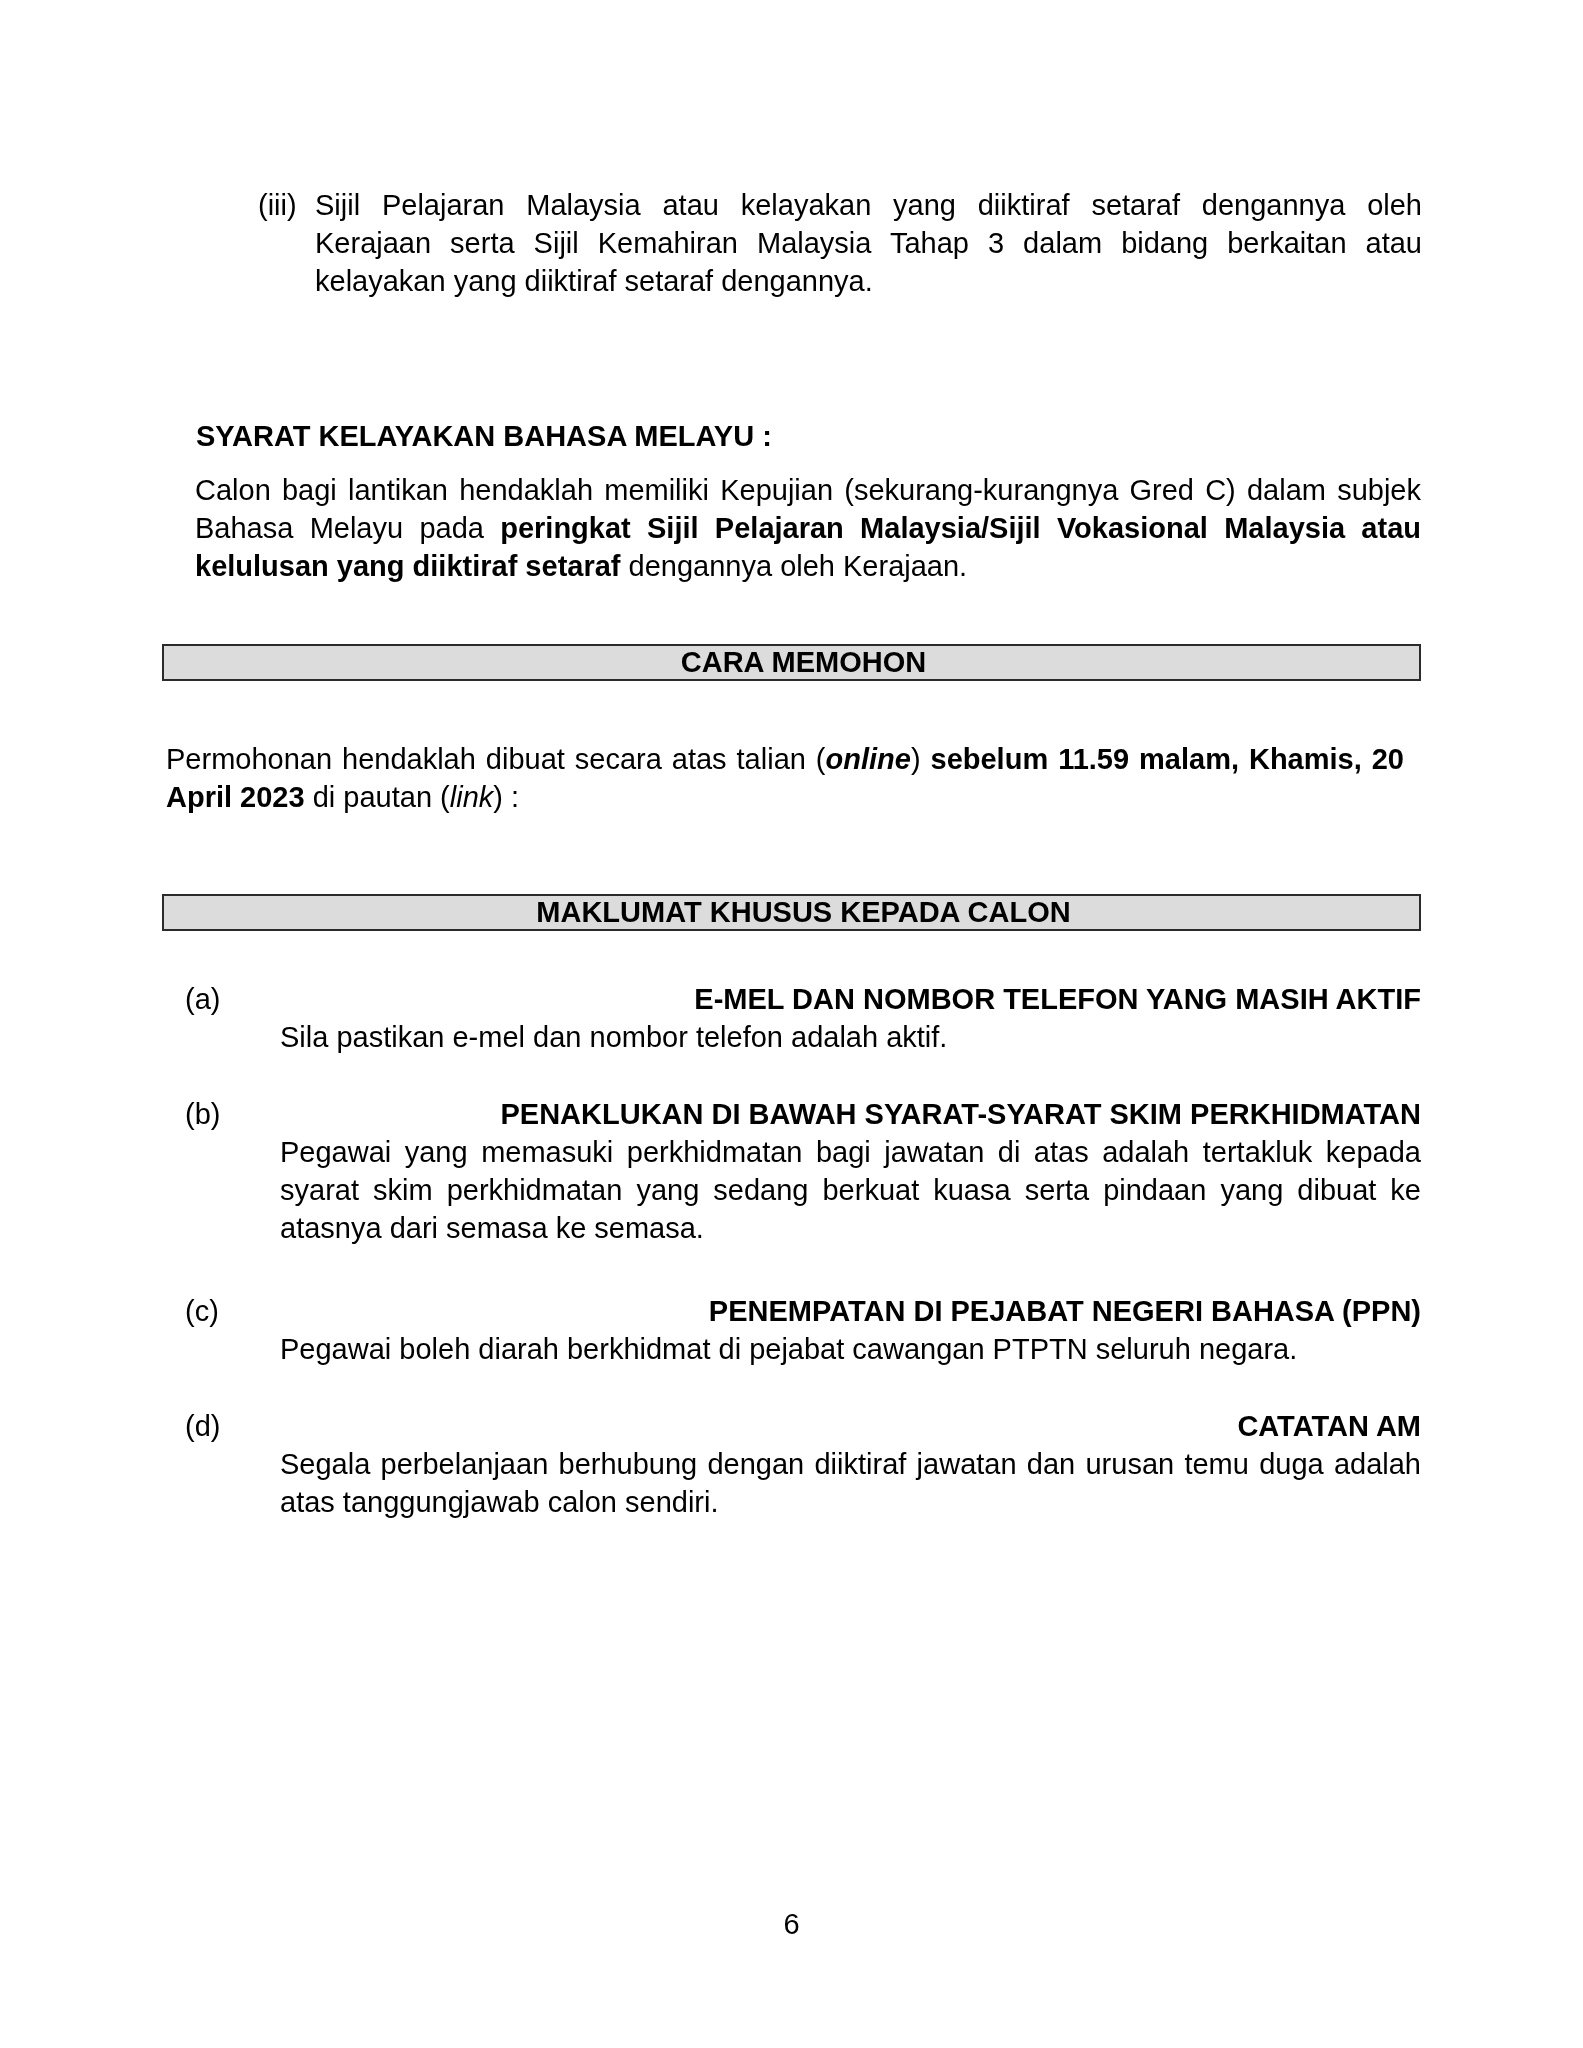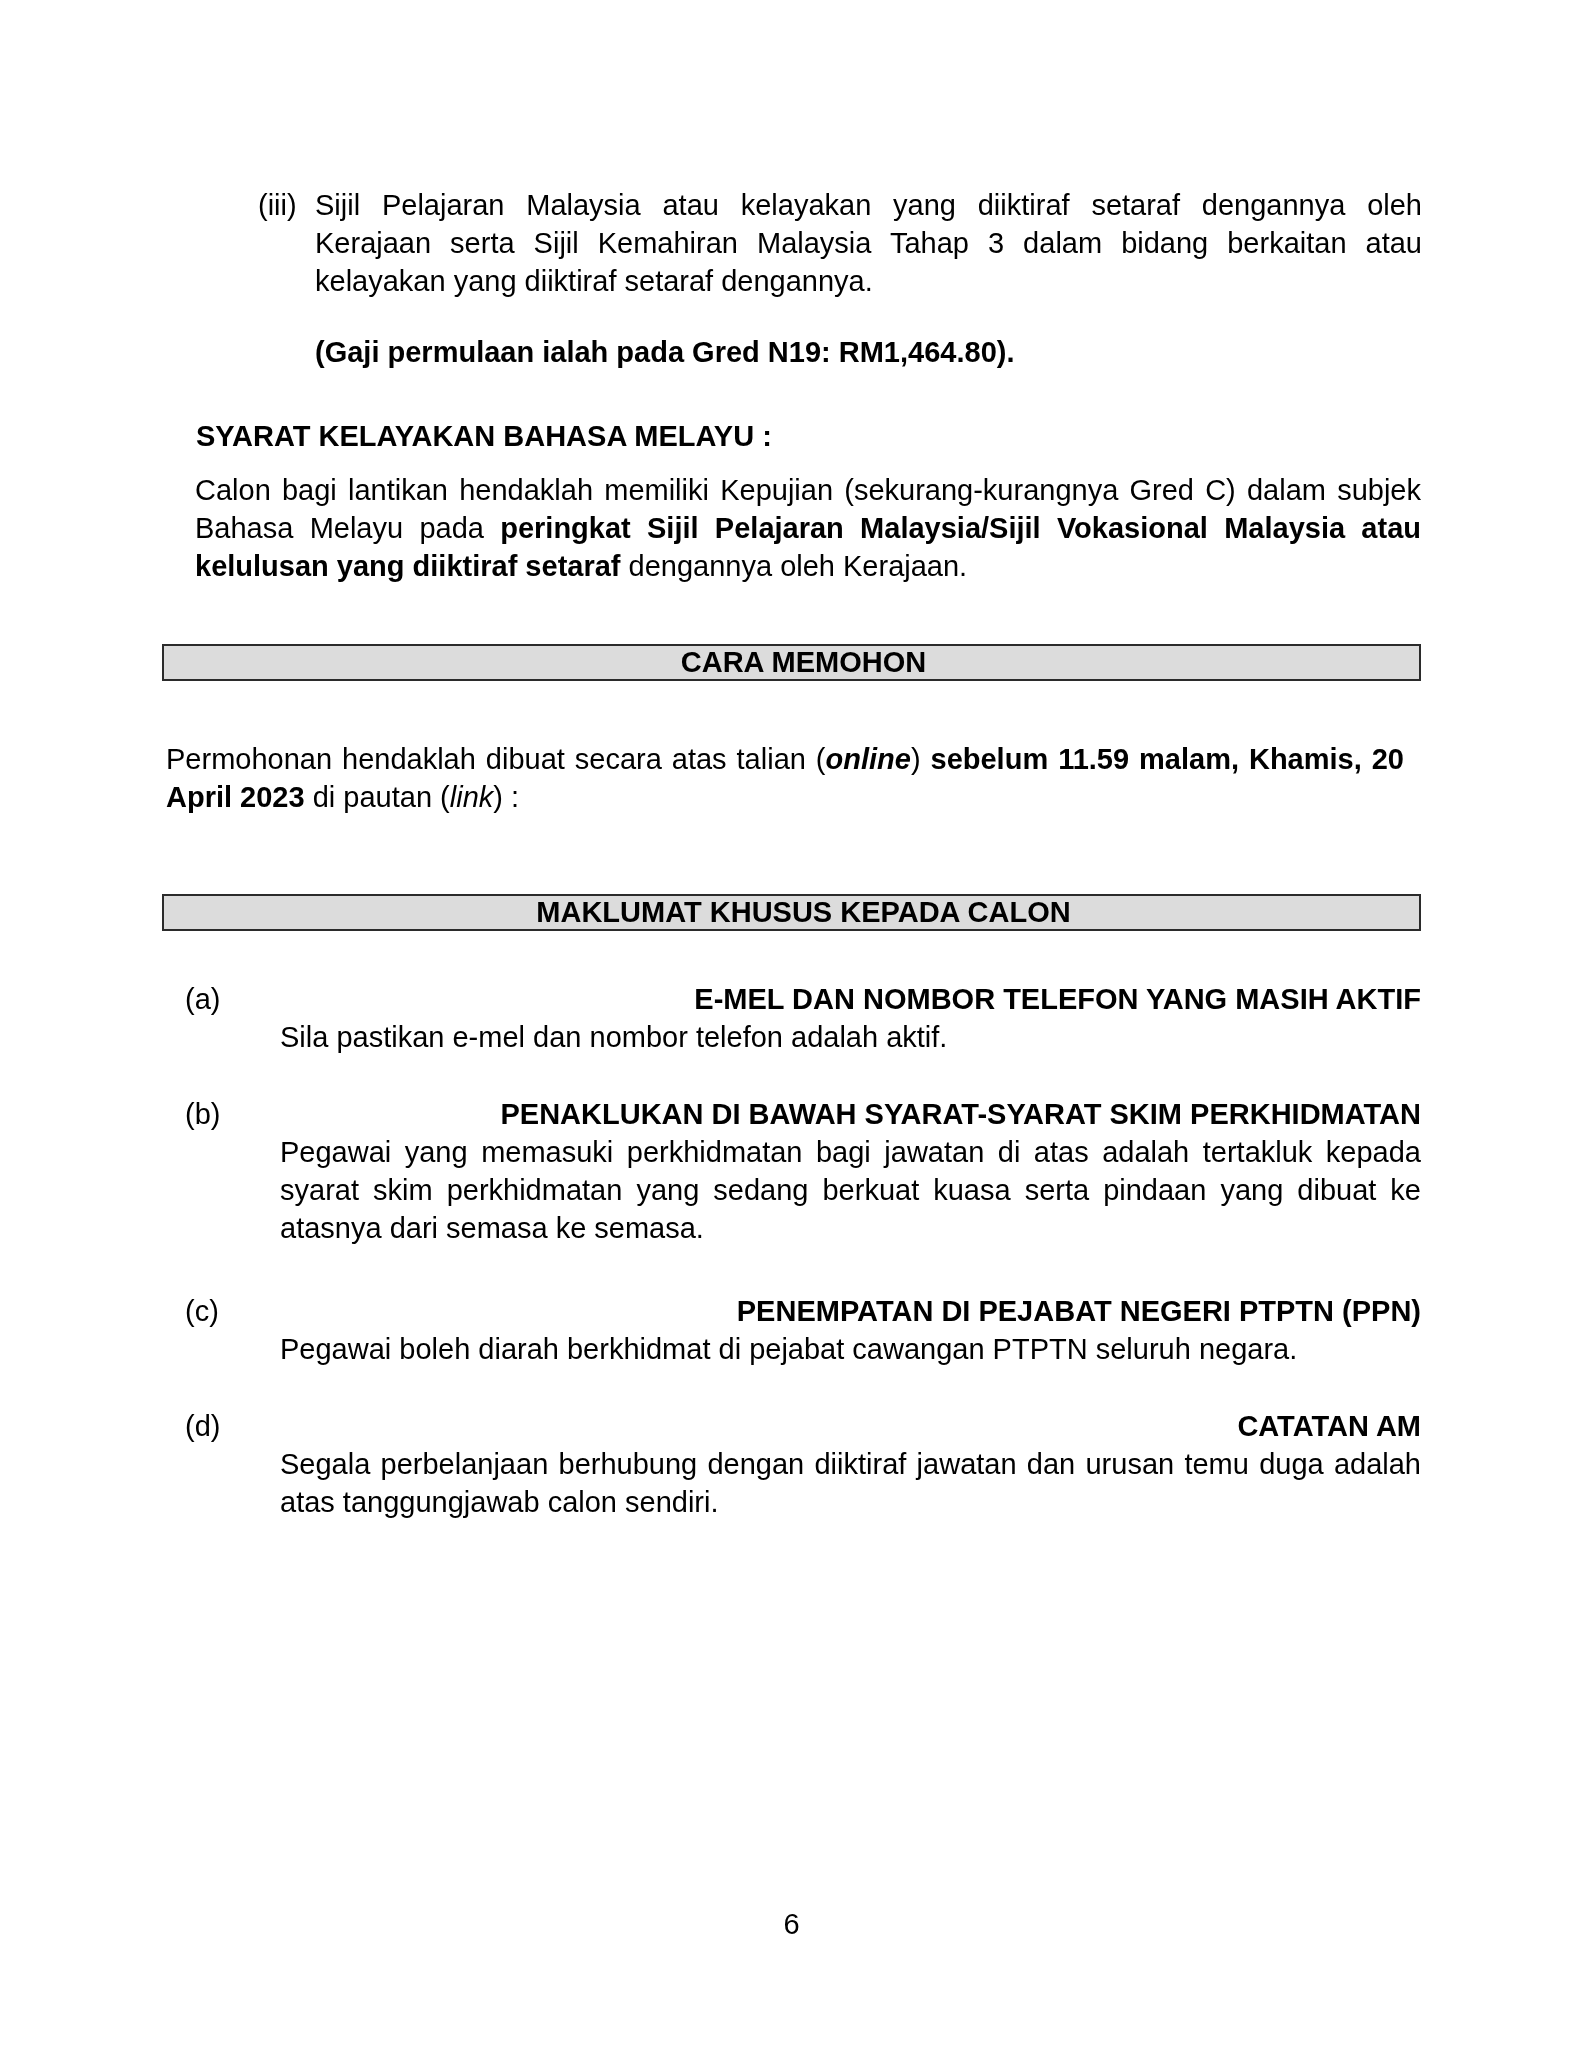--- a/index.html
+++ b/index.html
@@ -100,21 +100,20 @@
 </head>
 <body>
 
 <div class="page">
 
   <div class="qual-item">
     <span class="qual-label">(iii)</span>
     <span class="qual-text">Sijil Pelajaran Malaysia atau kelayakan yang diiktiraf setaraf dengannya oleh Kerajaan serta Sijil Kemahiran Malaysia Tahap 3 dalam bidang berkaitan atau kelayakan yang diiktiraf setaraf dengannya.</span>
   </div>
 
-  <div class="salary-note">(Gaji permulaan ialah pada Gred N19: RM1,464.80).</div>
 
   <div class="syarat-heading">SYARAT KELAYAKAN BAHASA MELAYU :</div>
 
   <div class="calon-para">
     <span>Calon bagi lantikan hendaklah memiliki Kepujian (sekurang-kurangnya Gred C) dalam subjek Bahasa Melayu pada </span><span class="bold">peringkat Sijil Pelajaran Malaysia/Sijil Vokasional Malaysia atau kelulusan yang diiktiraf setaraf</span><span> dengannya oleh Kerajaan.</span>
   </div>
 
   <div class="section-bar bar-cara">
     <span>CARA MEMOHON</span>
   </div>
@@ -140,21 +139,21 @@
     <span class="mk-label">(b)</span>
     <span class="mk-content">
       <span class="mk-title" style="display:block">PENAKLUKAN DI BAWAH SYARAT-SYARAT SKIM PERKHIDMATAN</span>
       <span class="mk-body" style="display:block">Pegawai yang memasuki perkhidmatan bagi jawatan di atas adalah tertakluk kepada syarat skim perkhidmatan yang sedang berkuat kuasa serta pindaan yang dibuat ke atasnya dari semasa ke semasa.</span>
     </span>
   </div>
 
   <div class="mk-item mk-item-c">
     <span class="mk-label">(c)</span>
     <span class="mk-content">
-      <span class="mk-title" style="display:block">PENEMPATAN DI PEJABAT NEGERI PTPTN (PPN)</span>
+      <span class="mk-title" style="display:block">PENEMPATAN DI PEJABAT NEGERI BAHASA (PPN)</span>
       <span class="mk-body" style="display:block">Pegawai boleh diarah berkhidmat di pejabat cawangan PTPTN seluruh negara.</span>
     </span>
   </div>
 
   <div class="mk-item mk-item-d">
     <span class="mk-label">(d)</span>
     <span class="mk-content">
       <span class="mk-title" style="display:block">CATATAN AM</span>
       <span class="mk-body" style="display:block">Segala perbelanjaan berhubung dengan diiktiraf jawatan dan urusan temu duga adalah atas tanggungjawab calon sendiri.</span>
     </span>

